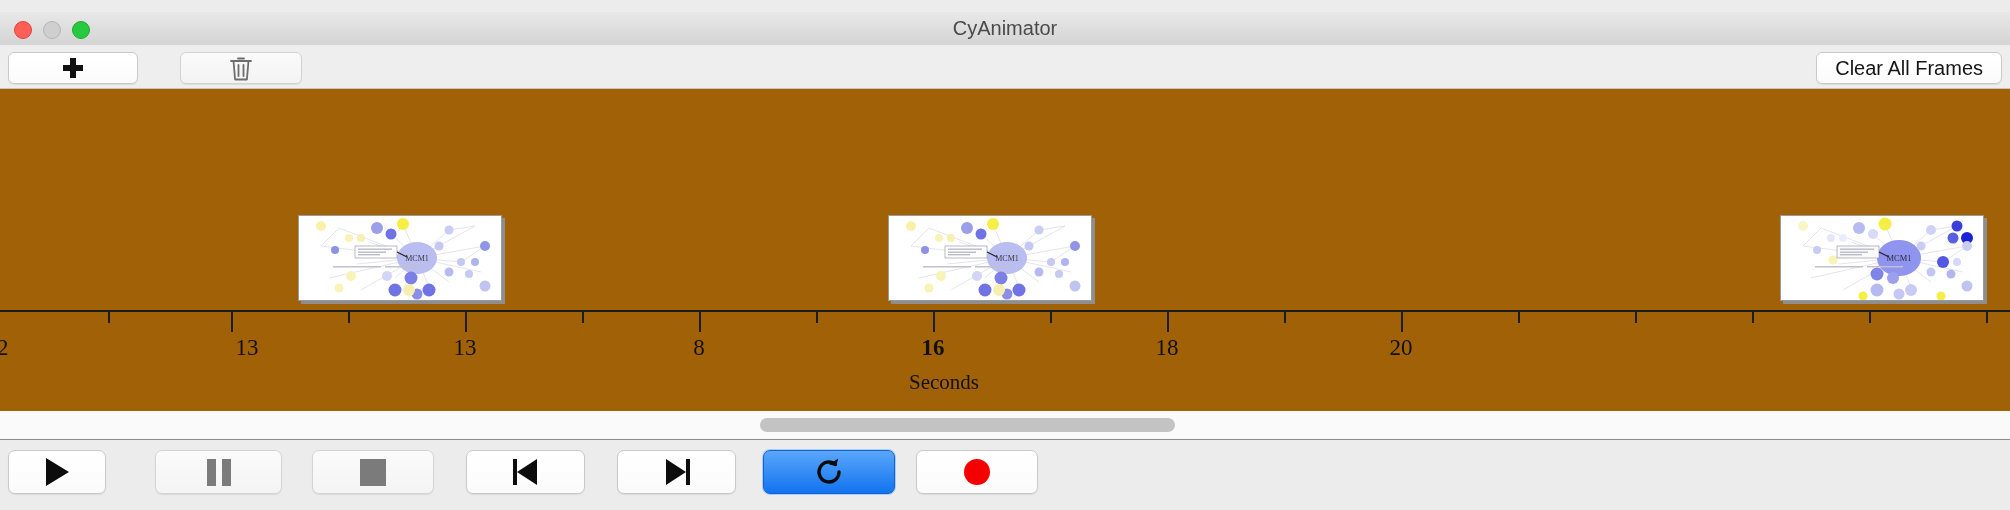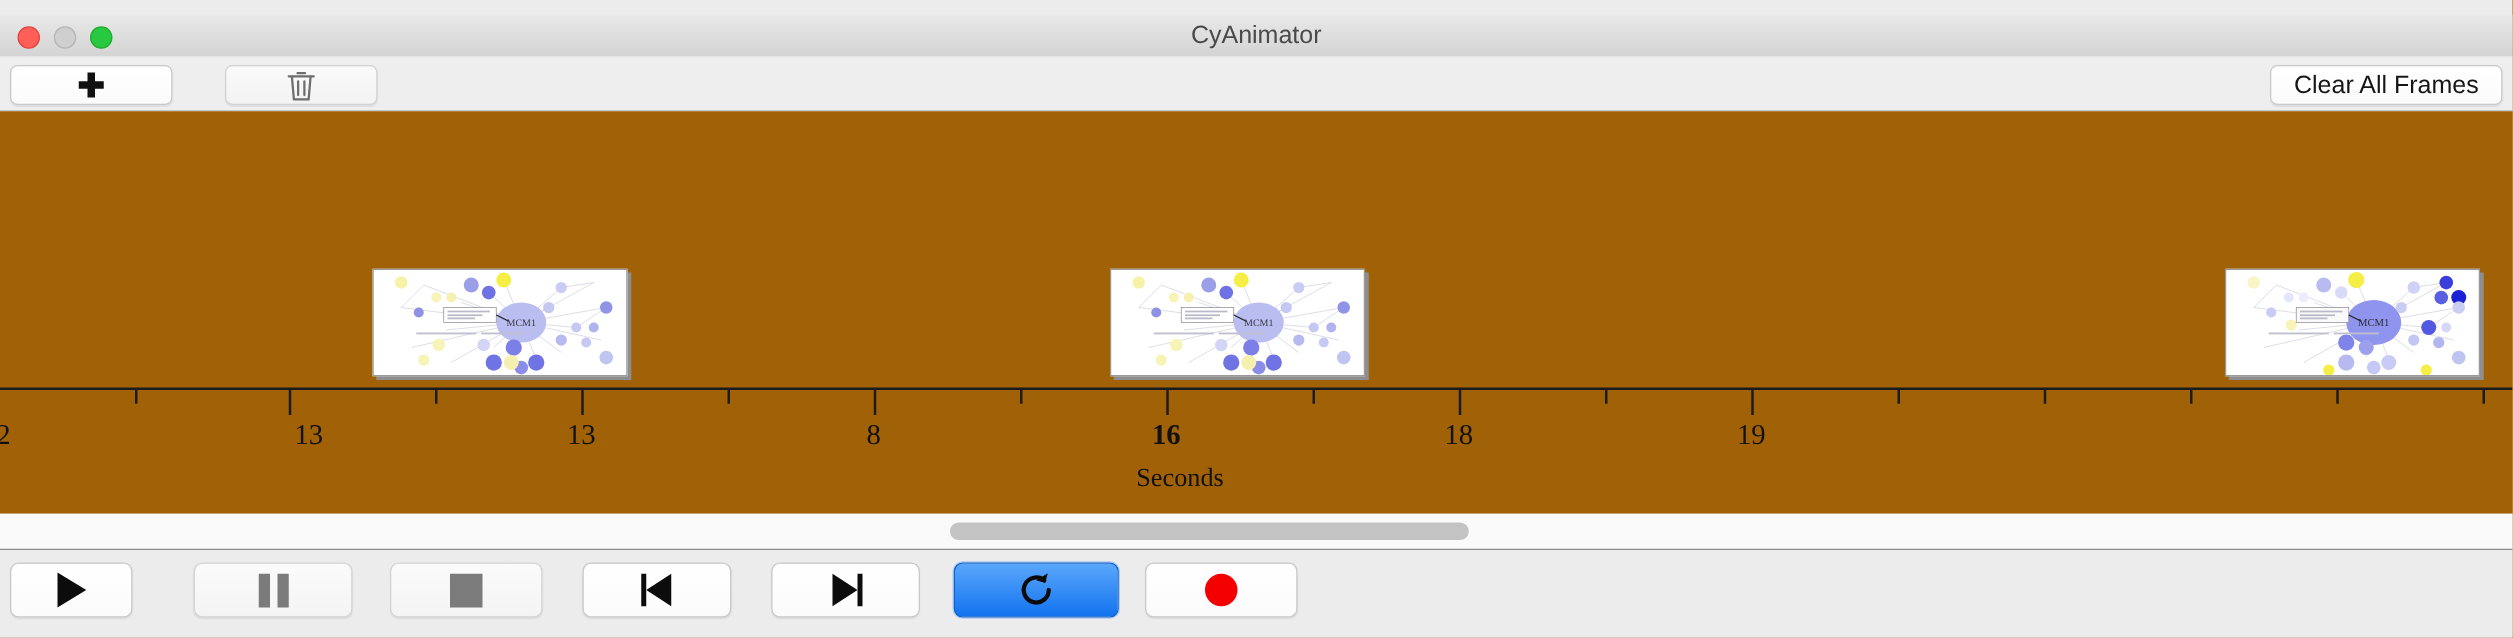--- a/index.html
+++ b/index.html
@@ -285,21 +285,21 @@
         <div class="ticklabel" style="left: 247px;">13</div>
         <div class="tick major" style="left: 465px;"></div>
         <div class="ticklabel" style="left: 465px;">13</div>
         <div class="tick major" style="left: 699px;"></div>
         <div class="ticklabel" style="left: 699px;">8</div>
         <div class="tick major" style="left: 933px;"></div>
         <div class="ticklabel" style="left: 933px; font-weight: bold;">16</div>
         <div class="tick major" style="left: 1167px;"></div>
         <div class="ticklabel" style="left: 1167px;">18</div>
         <div class="tick major" style="left: 1401px;"></div>
-        <div class="ticklabel" style="left: 1401px;">19</div>
+        <div class="ticklabel" style="left: 1401px;">20</div>
         <div class="tick minor" style="left: 108px;"></div>
         <div class="tick minor" style="left: 348px;"></div>
         <div class="tick minor" style="left: 582px;"></div>
         <div class="tick minor" style="left: 816px;"></div>
         <div class="tick minor" style="left: 1050px;"></div>
         <div class="tick minor" style="left: 1284px;"></div>
         <div class="tick minor" style="left: 1518px;"></div>
         <div class="tick minor" style="left: 1635px;"></div>
         <div class="tick minor" style="left: 1752px;"></div>
         <div class="tick minor" style="left: 1869px;"></div>

